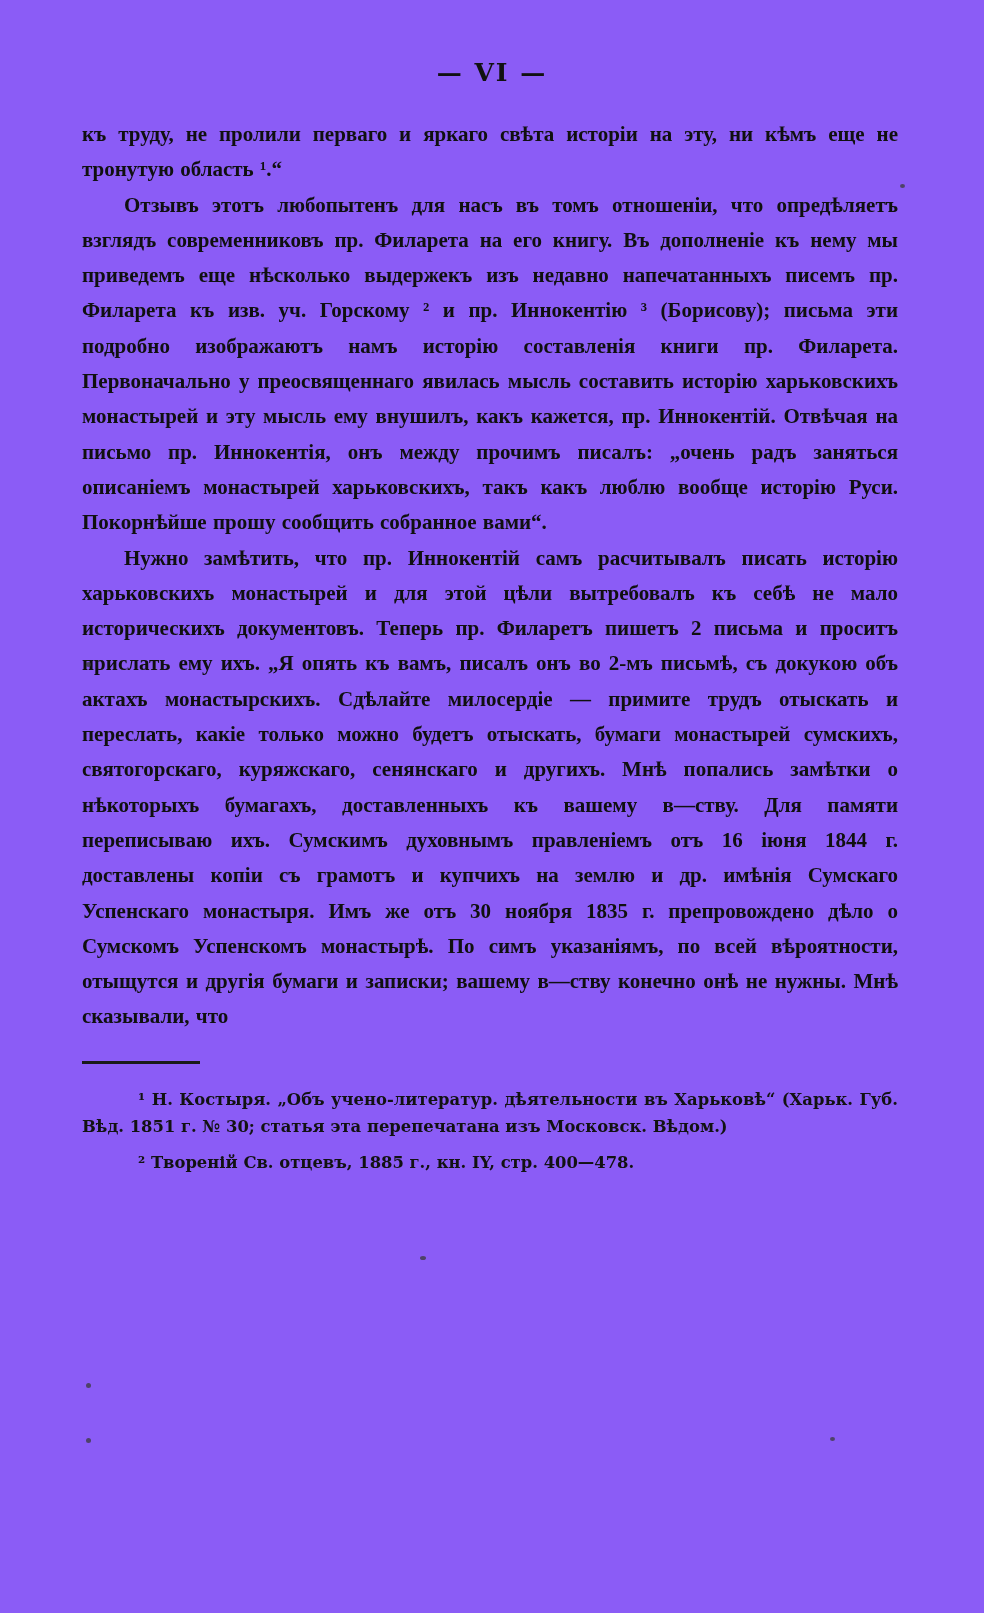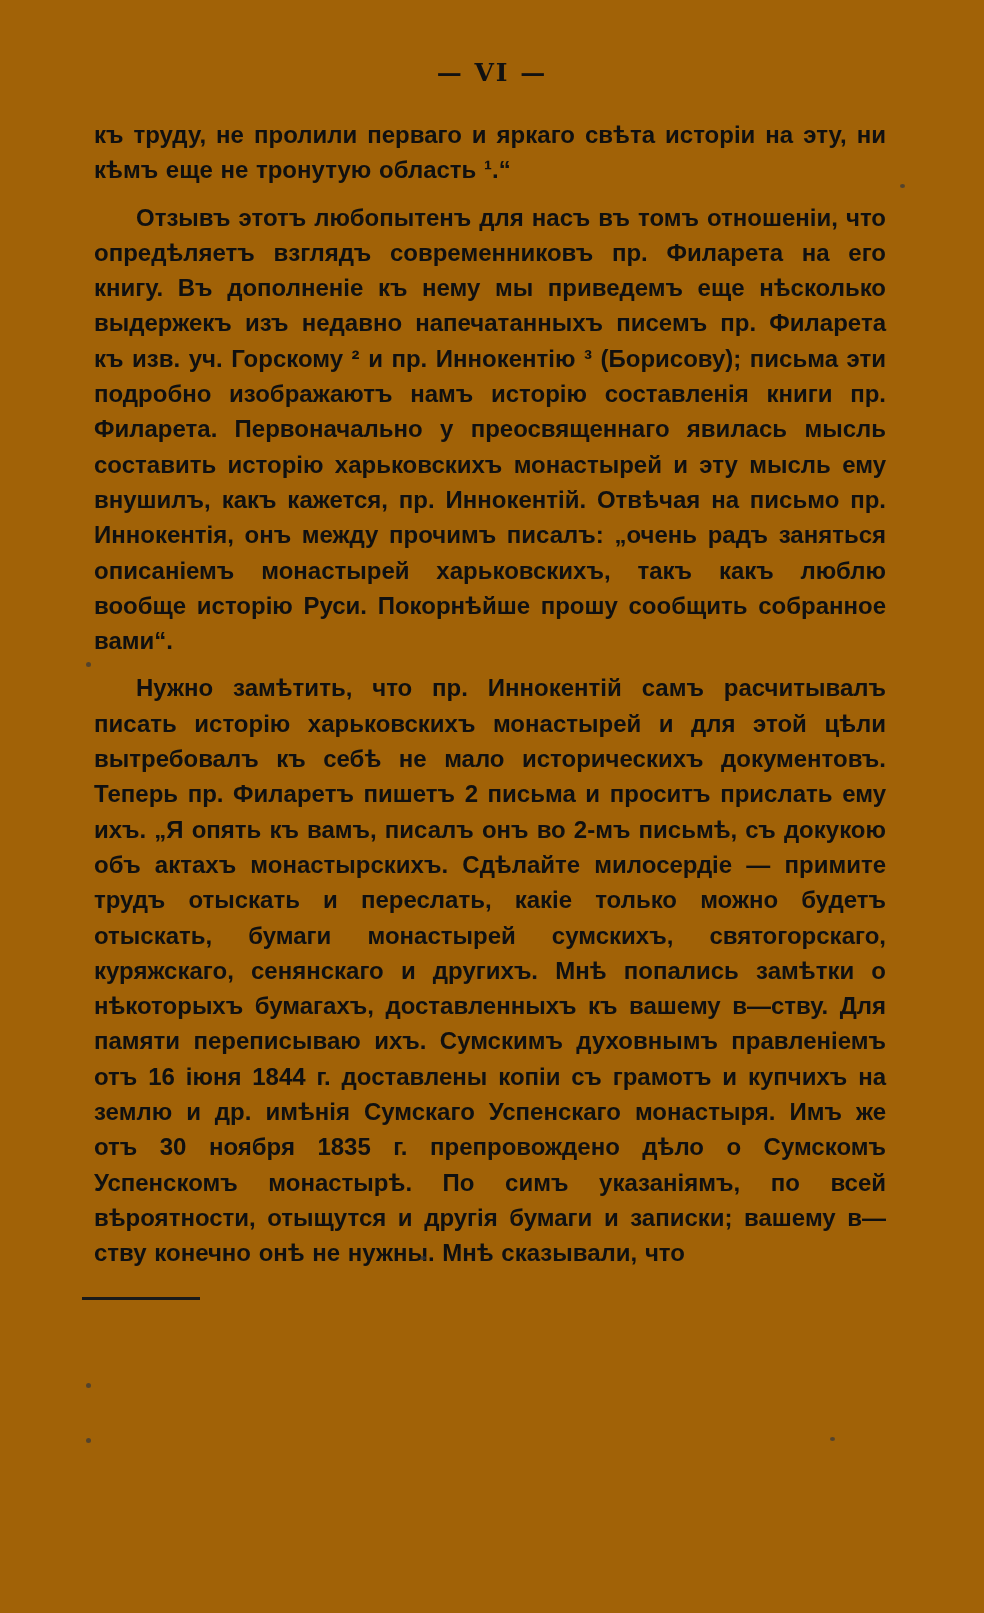--- a/index.html
+++ b/index.html
@@ -13,40 +13,40 @@
     font-family: "Liberation Serif", serif;
     color: #121212;
     position: relative;
     overflow: hidden;
   }
   .page {
     position: absolute;
     top: 0; left: 0;
     width: 984px;
     height: 1613px;
-    background: #a16207;
+    background: #8b5cf6;
   }
   .page-header {
     text-align: center;
     font-family: "DejaVu Serif", serif;
     font-weight: bold;
     font-size: 25px;
     letter-spacing: 2px;
     padding-top: 58px;
     color: #111;
   }
   .body-block {
     margin: 30px 78px 0 82px;
     width: 816px;
   }
   p.para {
-    margin: 12px;
-    font-family: Liberation Sans, sans-serif;
+    margin: 0;
+    font-family: Liberation Serif, serif;
     font-weight: bold;
-    font-size: 24px;
+    font-size: 21px;
     line-height: 35.3px;
     text-align: justify;
     text-justify: inter-word;
     color: #101010;
     word-spacing: 1px;
   }
   p.para + p.para {
     margin-top: 0px;
   }
   p.indent {
@@ -93,20 +93,22 @@
 
   <div class="body-block">
     <p class="para">къ труду, не пролили перваго и яркаго свѣта исторіи на эту, ни кѣмъ еще не тронутую область ¹.“</p>
     <p class="para indent">Отзывъ этотъ любопытенъ для насъ въ томъ отношеніи, что опредѣляетъ взглядъ современниковъ пр. Филарета на его книгу. Въ дополненіе къ нему мы приведемъ еще нѣсколько выдержекъ изъ недавно напечатанныхъ писемъ пр. Филарета къ изв. уч. Горскому ² и пр. Иннокентію ³ (Борисову); письма эти подробно изображаютъ намъ исторію составленія книги пр. Филарета. Первоначально у преосвященнаго явилась мысль составить исторію харьковскихъ монастырей и эту мысль ему внушилъ, какъ кажется, пр. Иннокентій. Отвѣчая на письмо пр. Иннокентія, онъ между прочимъ писалъ: „очень радъ заняться описаніемъ монастырей харьковскихъ, такъ какъ люблю вообще исторію Руси. Покорнѣйше прошу сообщить собранное вами“.</p>
     <p class="para indent">Нужно замѣтить, что пр. Иннокентій самъ расчитывалъ писать исторію харьковскихъ монастырей и для этой цѣли вытребовалъ къ себѣ не мало историческихъ документовъ. Теперь пр. Филаретъ пишетъ 2 письма и проситъ прислать ему ихъ. „Я опять къ вамъ, писалъ онъ во 2-мъ письмѣ, съ докукою объ актахъ монастырскихъ. Сдѣлайте милосердіе — примите трудъ отыскать и переслать, какіе только можно будетъ отыскать, бумаги монастырей сумскихъ, святогорскаго, куряжскаго, сенянскаго и другихъ. Мнѣ попались замѣтки о нѣкоторыхъ бумагахъ, доставленныхъ къ вашему в—ству. Для памяти переписываю ихъ. Сумскимъ духовнымъ правленіемъ отъ 16 іюня 1844 г. доставлены копіи съ грамотъ и купчихъ на землю и др. имѣнія Сумскаго Успенскаго монастыря. Имъ же отъ 30 ноября 1835 г. препровождено дѣло о Сумскомъ Успенскомъ монастырѣ. По симъ указаніямъ, по всей вѣроятности, отыщутся и другія бумаги и записки; вашему в—ству конечно онѣ не нужны. Мнѣ сказывали, что</p>
   </div>
 
   <hr class="footnote-rule">
 
   <div class="footnotes">
+    <p class="fn first">¹ Н. Костыря. „Объ учено-литератур. дѣятельности въ Харьковѣ“ (Харьк. Губ. Вѣд. 1851 г. № 30; статья эта перепечатана изъ Московск. Вѣдом.)</p>
+    <p class="fn rest">² Твореній Св. отцевъ, 1885 г., кн. IY, стр. 400—478.</p>
   </div>
 
   <span class="speck" style="left:86px; top:662px; width:5px; height:5px;"></span>
   <span class="speck" style="left:86px; top:1383px; width:5px; height:5px;"></span>
   <span class="speck" style="left:86px; top:1438px; width:5px; height:5px;"></span>
   <span class="speck" style="left:420px; top:1256px; width:6px; height:4px;"></span>
   <span class="speck" style="left:830px; top:1437px; width:5px; height:4px;"></span>
   <span class="speck" style="left:900px; top:184px; width:5px; height:4px;"></span>
 </div>
 

